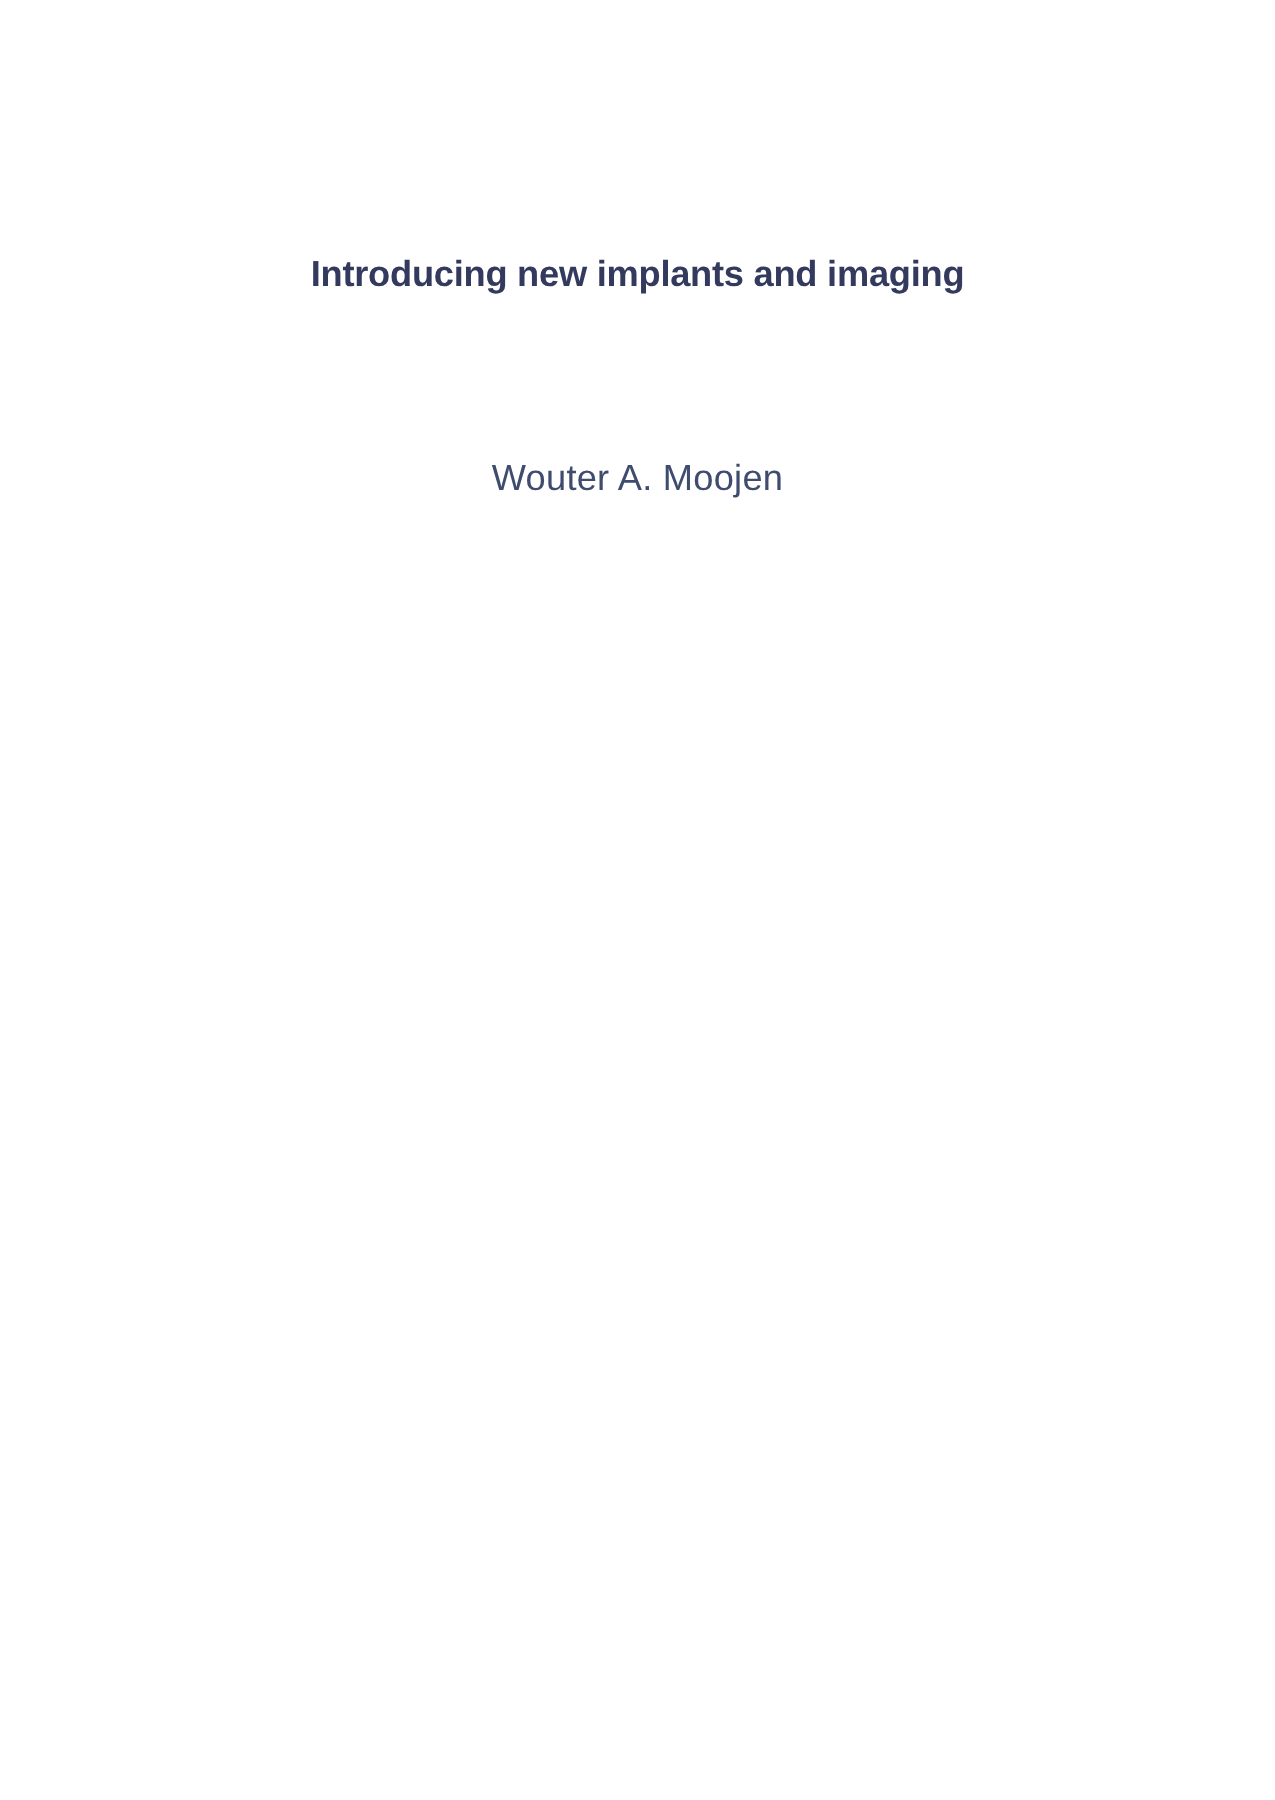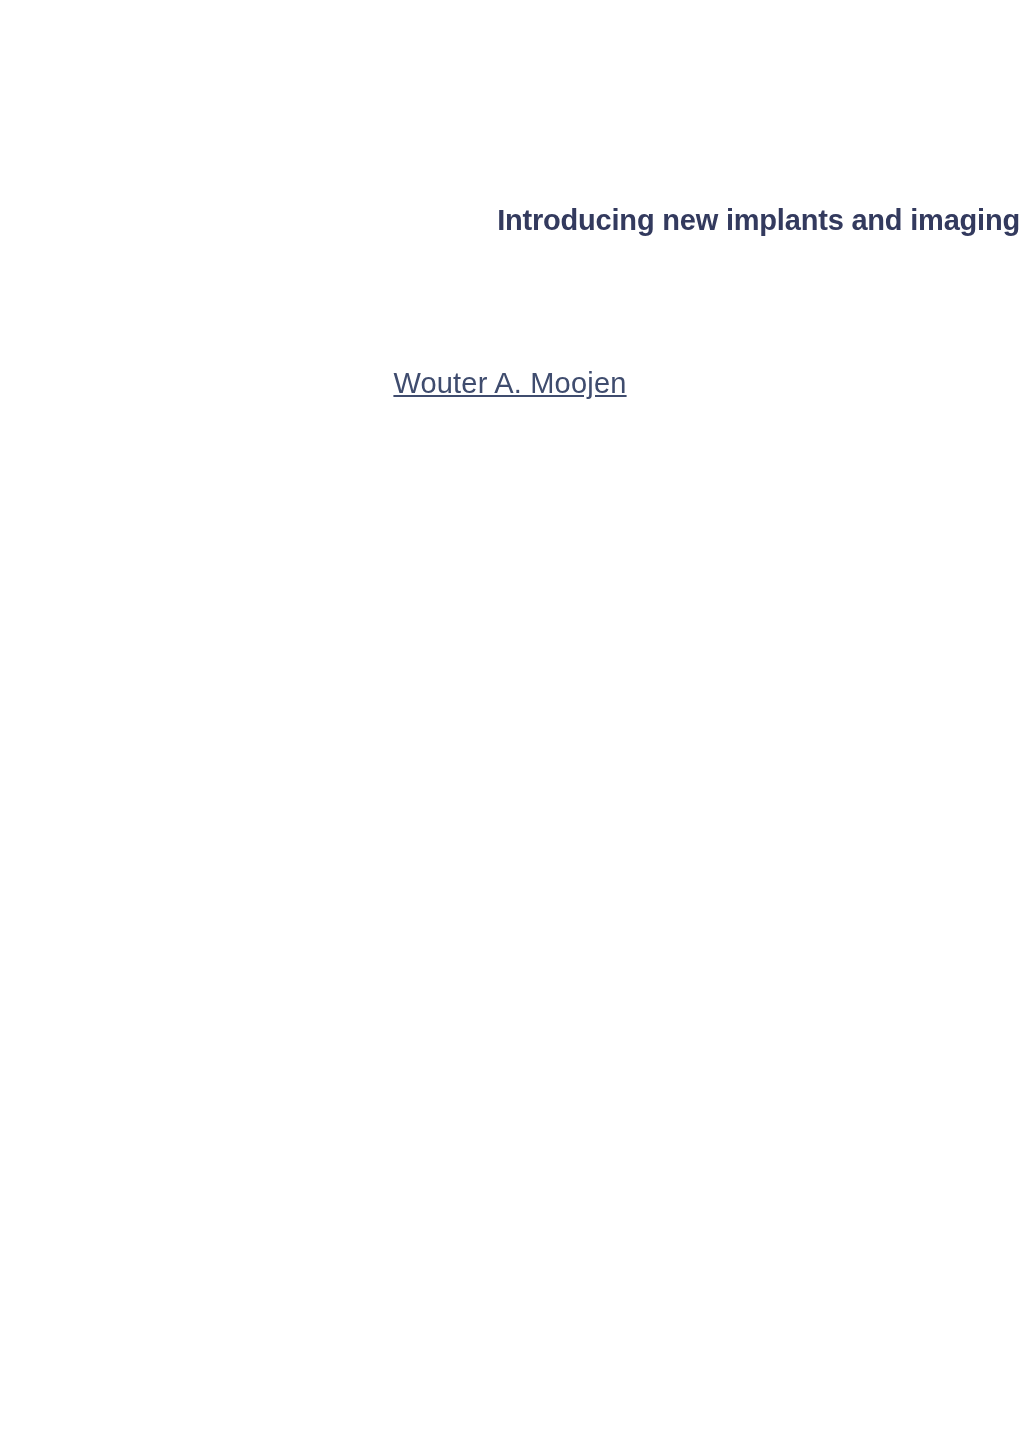--- a/index.html
+++ b/index.html
@@ -17,42 +17,41 @@
     height: 1440px;
     background: var(--page-background);
     overflow: hidden;
     font-family: "Liberation Sans", "DejaVu Sans", sans-serif;
   }
   .book-title {
     position: absolute;
     top: 204px;
     left: 0;
     width: 100%;
-    text-align: right;
+    text-align: center;
     font-size: 29px;
     line-height: 33px;
     font-weight: 600;
     letter-spacing: -0.2px;
     color: var(--title-text);
   }
   .book-title .title-line {
     display: block;
   }
   .author-name {
     position: absolute;
     top: 367px;
     left: 0;
     width: 100%;
     text-align: center;
     font-size: 29px;
     line-height: 33px;
     font-weight: 300;
     letter-spacing: 0.2px;
     color: var(--author-text);
-    text-decoration: underline;
   }
 </style>
 </head>
 <body>
 
 <div class="page">
   <h1 class="book-title">
     <span class="title-line">Introducing new implants and imaging</span>
   </h1>
   <div class="author-name">Wouter A. Moojen</div>

